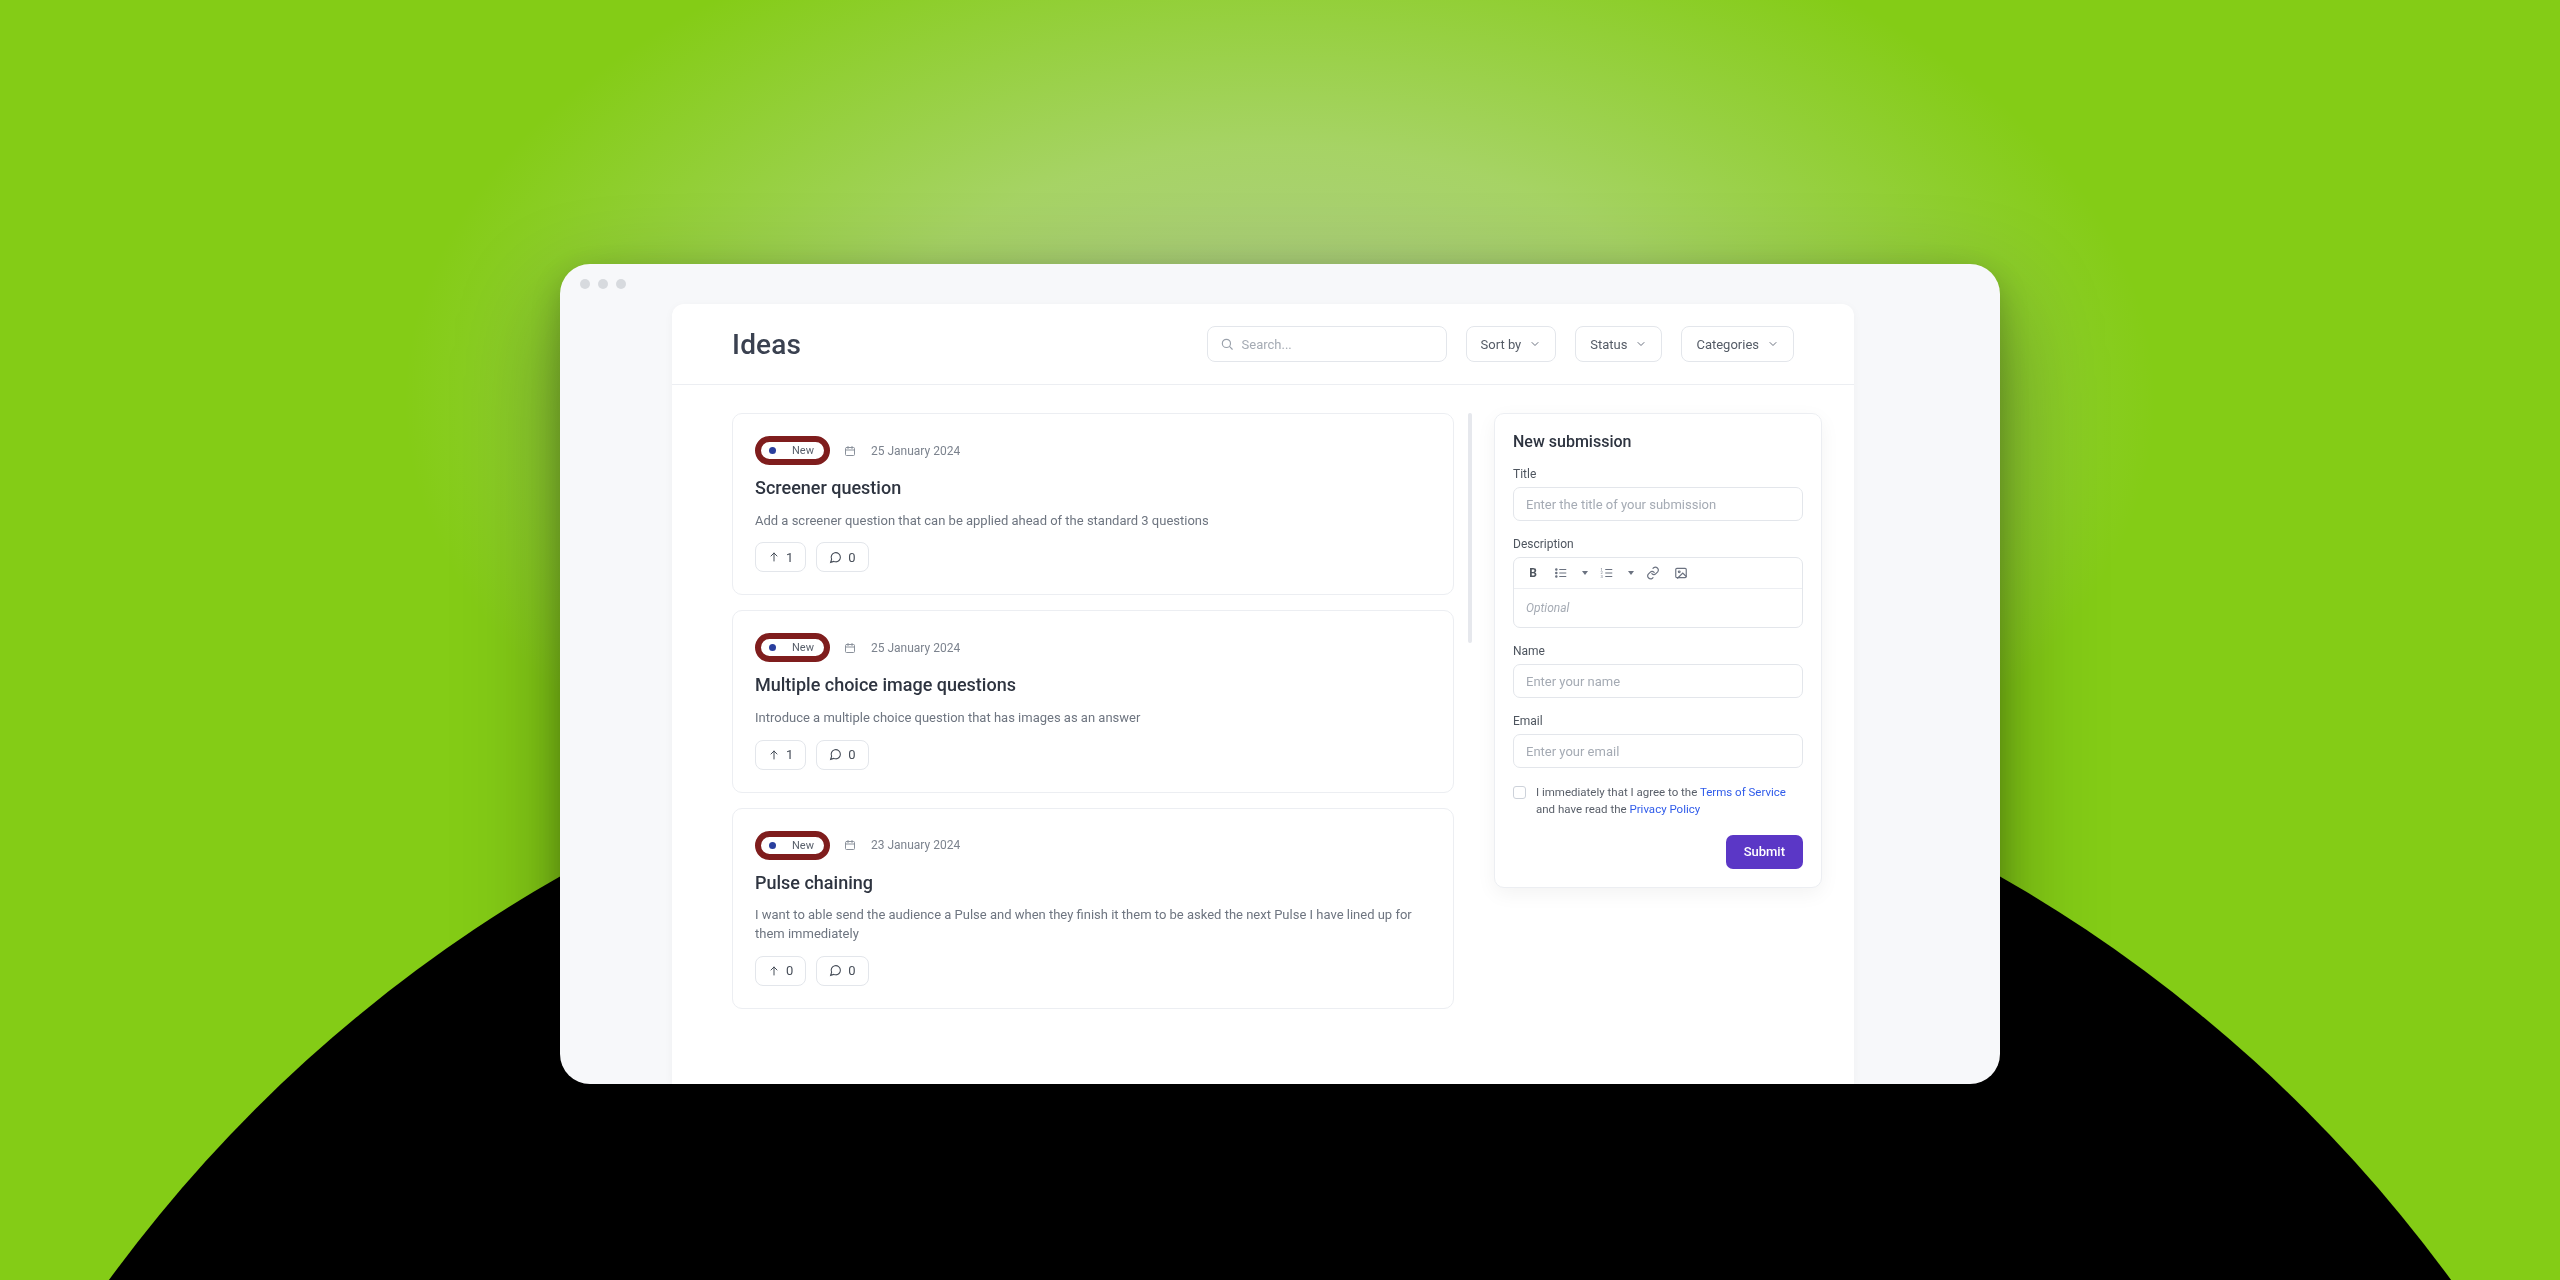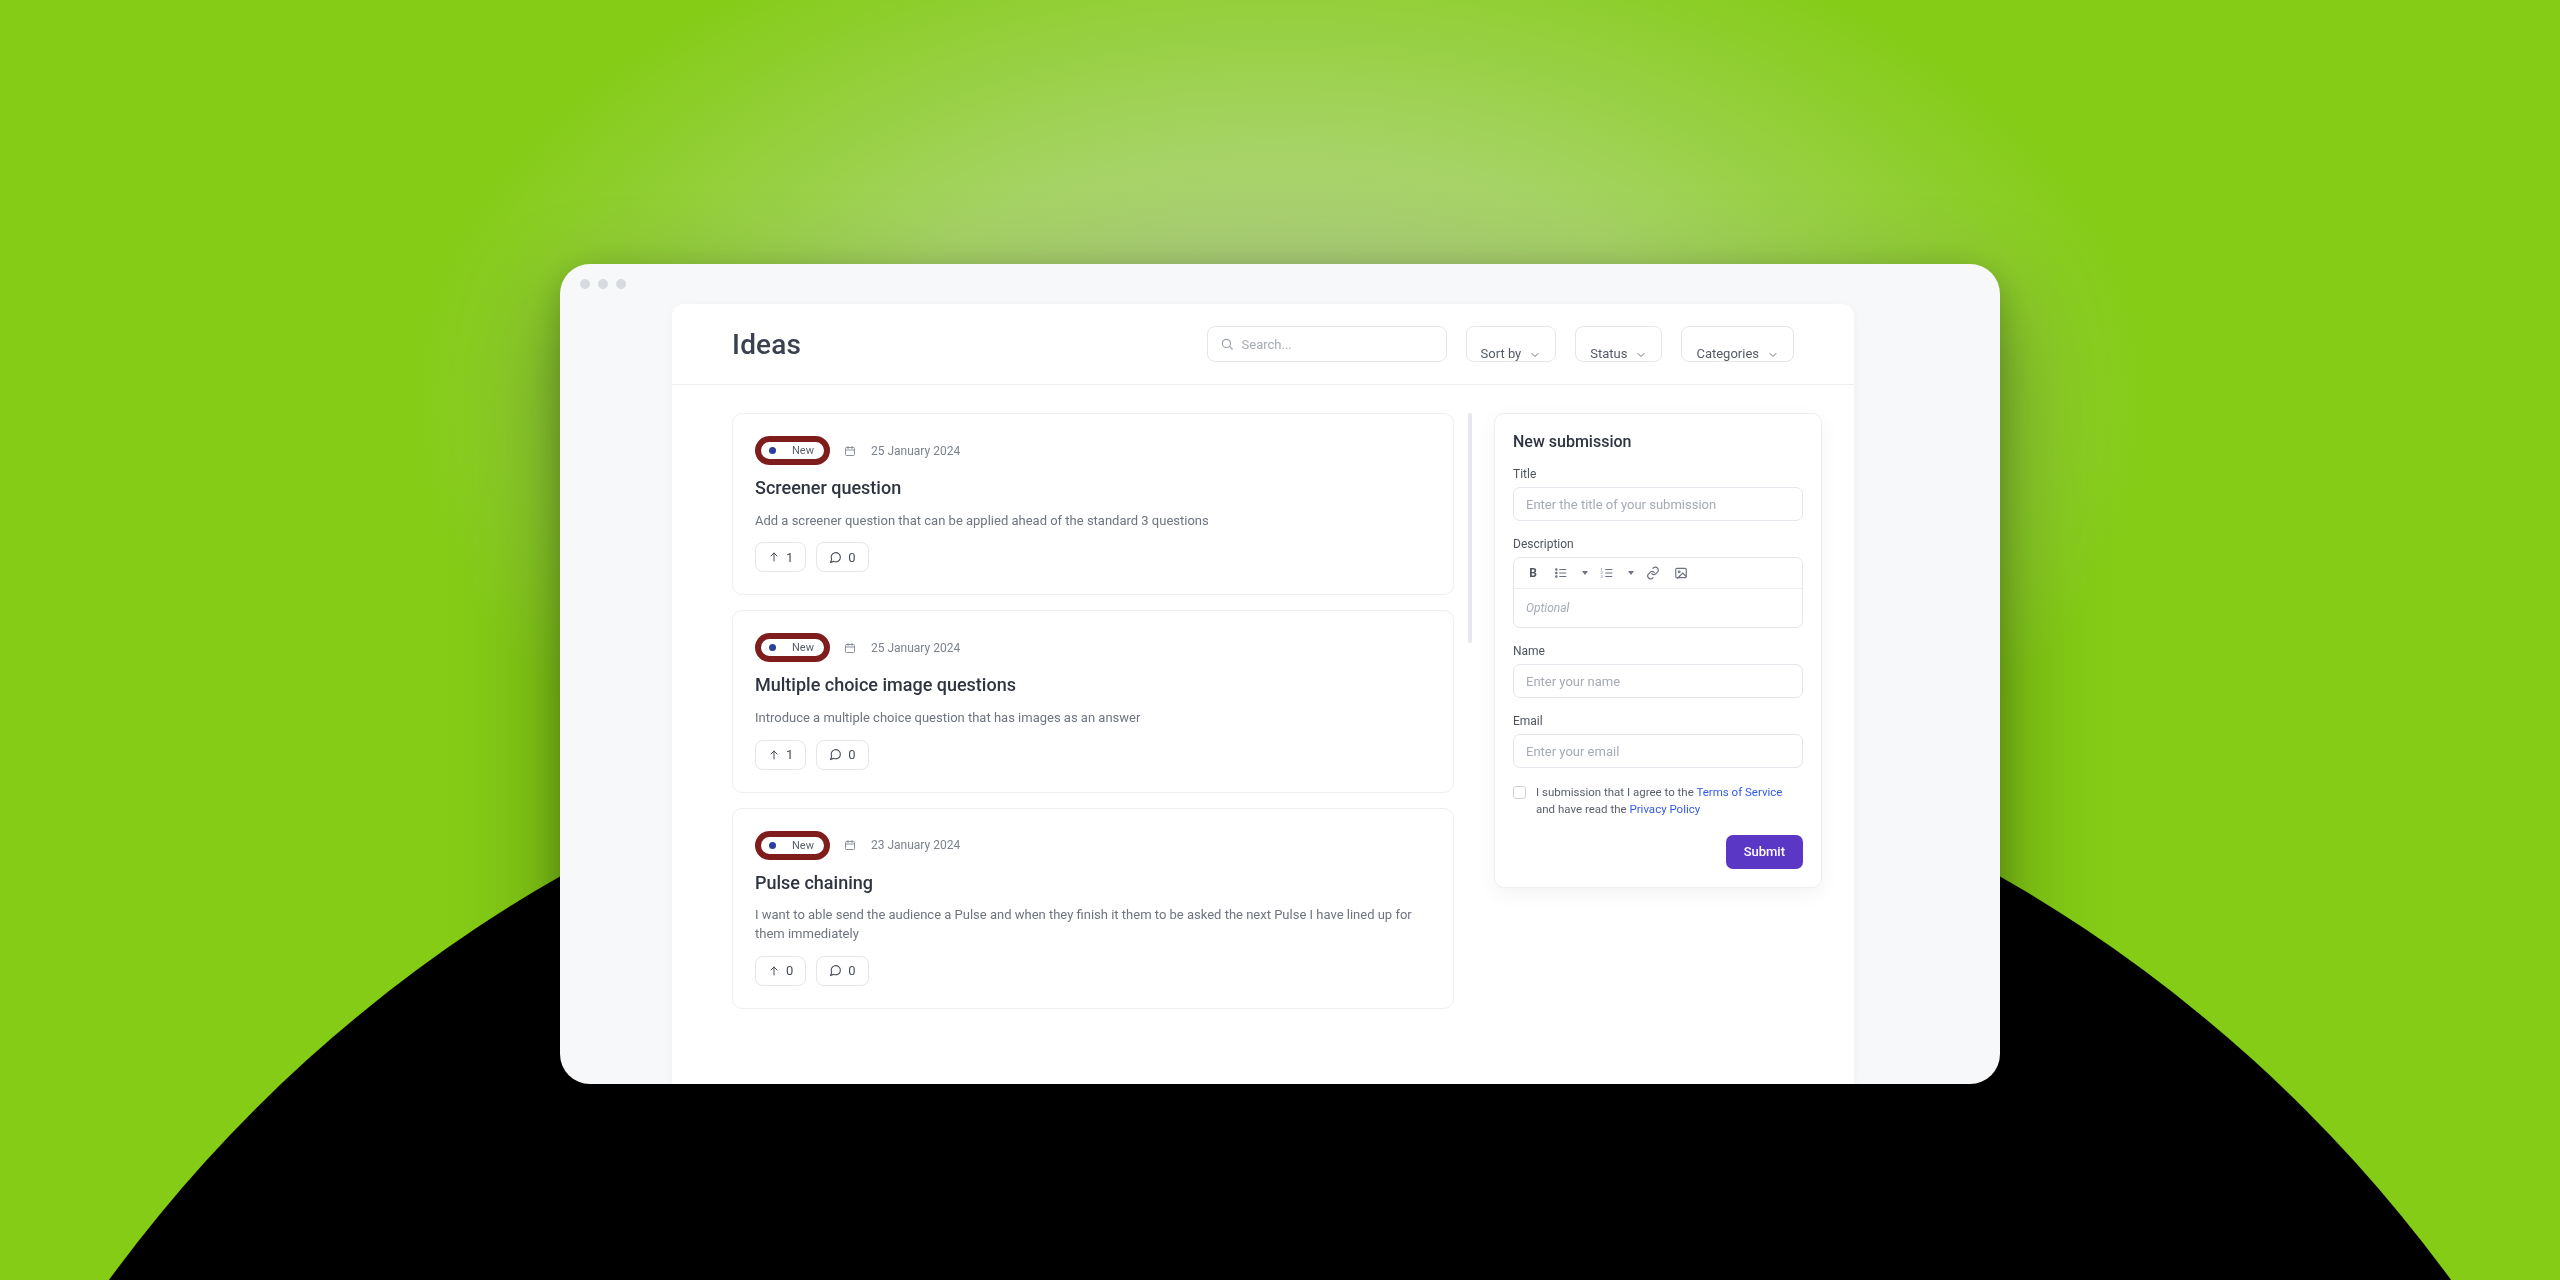--- a/index.html
+++ b/index.html
@@ -75,22 +75,22 @@
     padding: 0 12px;
     color: #9aa1ab; background: #fff;
   }
   .search input {
     border: none; outline: none; font-size: 13px; color: #474e59;
     width: 100%; background: transparent;
   }
   .search input::placeholder { color: #a5abb4; }
 
   .pill {
-    display: flex; align-items: flex-end; gap: 8px;
-    height: 36px; padding: 0 14px;
+    display: flex; align-items: center; gap: 8px;
+    height: 36px; padding: 16px 14px;
     border: 1px solid #e3e6eb; border-radius: 8px;
     font-size: 13px; color: #545b66; background: #fff;
     cursor: pointer;
   }
 
   
   .columns {
     display: flex; gap: 28px;
     padding: 28px 32px 28px 60px;
     align-items: flex-start;
@@ -423,21 +423,21 @@
               </div>
 
               <div class="field">
                 <span class="label">Email</span>
                 <input class="input" type="email" placeholder="Enter your email" style="">
               </div>
 
               <div class="consent">
                 <div class="checkbox"></div>
                 <div>
-                  <span>I submission that I agree to the </span><a href="#">Terms of Service</a><span> and have read the </span><a href="#">Privacy Policy</a>
+                  <span>I immediately that I agree to the </span><a href="#">Terms of Service</a><span> and have read the </span><a href="#">Privacy Policy</a>
                 </div>
               </div>
 
               <div class="submit-row">
                 <button class="submit-btn">Submit</button>
               </div>
             </div>
           </div>
         </div>
 

